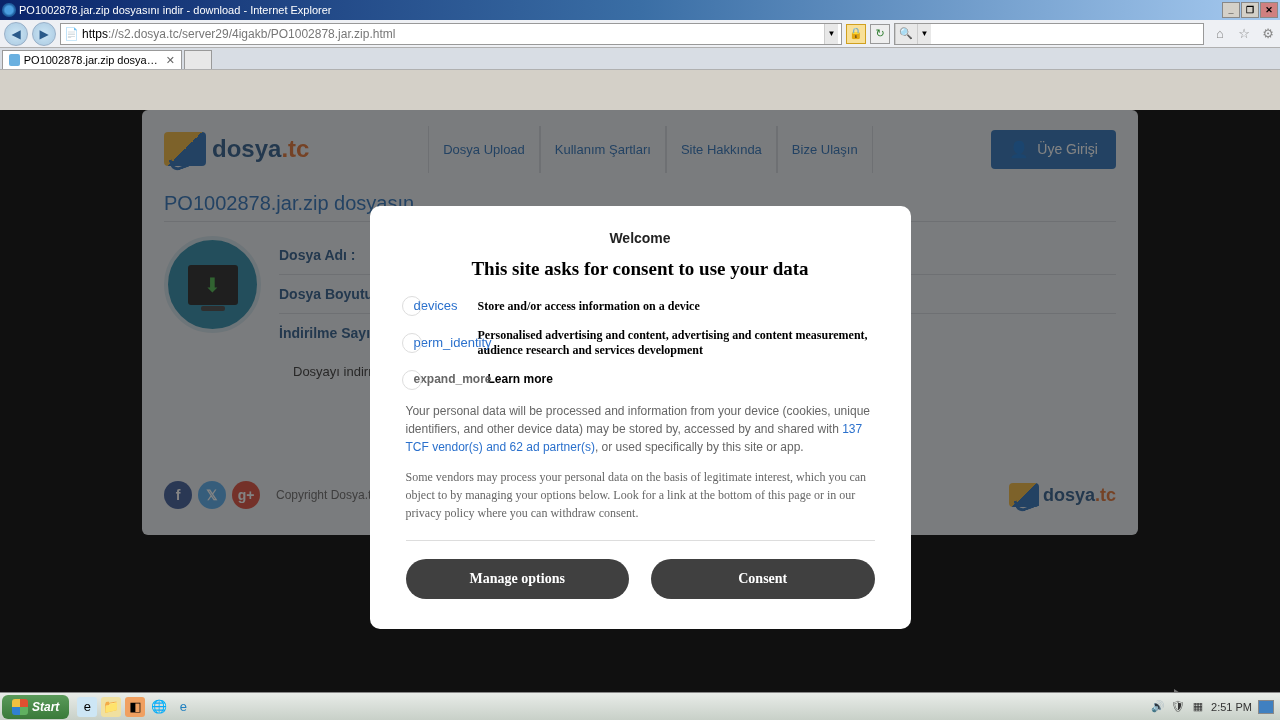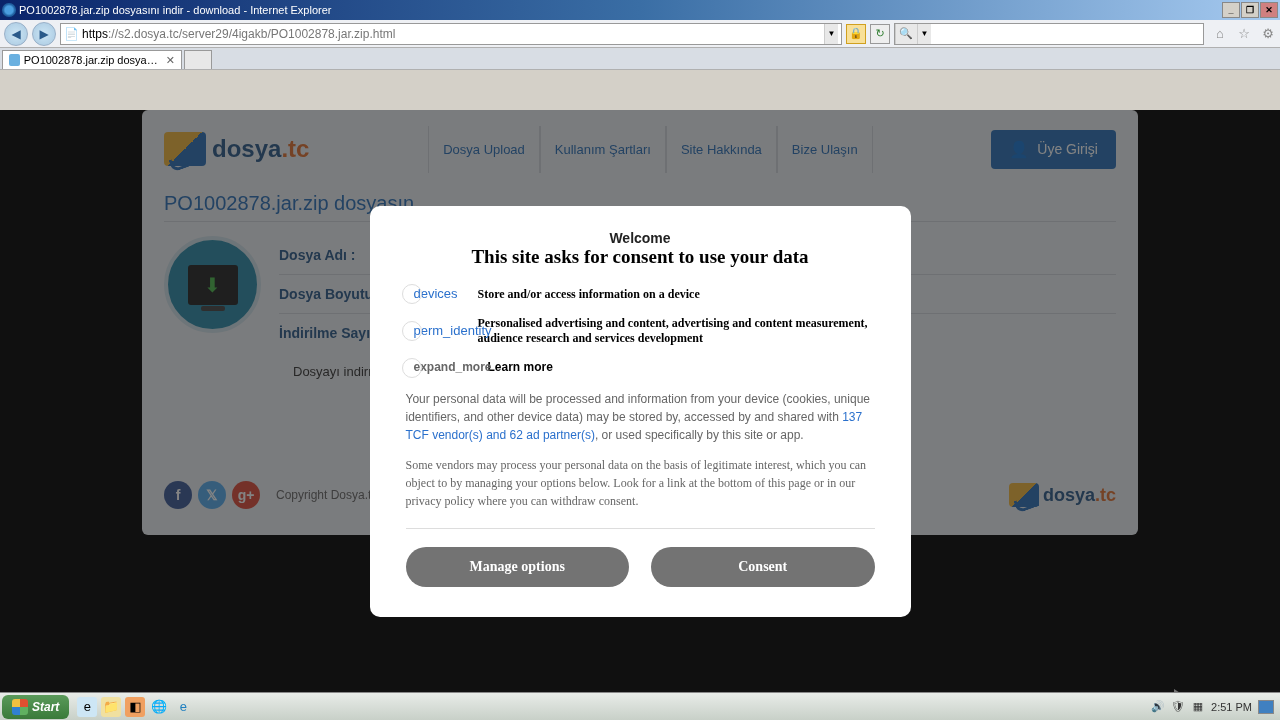--- a/index.html
+++ b/index.html
@@ -52,34 +52,34 @@
 .soc{width:28px;height:28px;border-radius:50%;display:flex;align-items:center;justify-content:center;color:#fff;font-weight:bold;font-size:14px}
 .fb{background:#3b5998}
 .tw{background:#55acee}
 .gp{background:#dd4b39}
 .copytxt{font-size:12px;color:#666;margin-left:10px}
 .footlogo{display:flex;align-items:center;gap:4px}
 .anyrun{position:absolute;right:14px;bottom:14px;color:#fff;font-size:26px;font-weight:300;letter-spacing:2px;display:flex;align-items:center;gap:8px;opacity:0.85}
 .anyrun .tri{width:0;height:0;border-left:22px solid #fff;border-top:14px solid transparent;border-bottom:14px solid transparent}
 .overlay{position:absolute;top:0;left:0;right:0;bottom:0;background:rgba(30,30,30,0.55);display:flex;align-items:flex-start;justify-content:center;padding-top:96px}
 .modal{width:541px;background:#fff;border-radius:10px;padding:24px 36px 30px}
-.mwelcome{text-align:center;font-size:14px;font-weight:bold;color:#222;}
+.mwelcome{text-align:center;font-size:14px;font-weight:bold;color:#222;margin-bottom:12px}
 .mtitle{text-align:center;font-size:19px;font-weight:bold;color:#000;font-family:Georgia,serif;margin-bottom:18px}
 .mrow{display:flex;align-items:center;gap:14px;margin-bottom:14px;padding-left:8px}
 .mico{color:#2a70cc;font-size:13px;font-family:Georgia,serif;width:80px;flex-shrink:0;position:relative}
 .mico .circ{position:absolute;left:-12px;top:-2px;width:20px;height:20px;border:1px solid #ddd;border-radius:50%}
 .mrowtxt{font-size:12px;font-weight:bold;font-family:Georgia,serif;flex:1;margin-left:-30px}
 .mlearn{font-size:12px;font-weight:bold;font-family:Georgia,serif;display:flex;align-items:center;gap:24px;padding-left:8px;margin-bottom:16px}
 .mlearn .ico{color:#666;width:80px;margin-left:0;position:relative}
 .mlearn .ico .circ{position:absolute;left:-12px;top:-2px;width:20px;height:20px;border:1px solid #ddd;border-radius:50%}
 .mpara{font-size:12px;color:#666;font-family:Georgia,serif;line-height:1.5;margin-bottom:12px}
 .mpara a{color:#2a70cc;text-decoration:none}
 .mhr{border:none;border-top:1px solid #ddd;margin:18px 0}
 .mbtns{display:flex;gap:22px;justify-content:center}
-.mbtn{flex:1;background:#737373;color:#fff;border:none;border-radius:24px;padding:12px 0;font-size:14px;font-weight:bold;font-family:Georgia,serif;cursor:pointer}
+.mbtn{flex:1;background:#404040;color:#fff;border:none;border-radius:24px;padding:12px 0;font-size:14px;font-weight:bold;font-family:Georgia,serif;cursor:pointer}
 .taskbar{position:absolute;bottom:0;left:0;right:0;height:28px;background:linear-gradient(#e8ece8,#c8d0c8);border-top:1px solid #888;display:flex;align-items:center}
 .startbtn{height:24px;padding:0 10px;margin:2px;background:linear-gradient(#5a9a5a,#3a7a3a);border-radius:6px;color:#fff;font-size:12px;font-weight:bold;display:flex;align-items:center;gap:4px;font-style:italic}
 .startbtn::before{content:"";width:16px;height:16px;background:conic-gradient(#e05030 0 90deg,#60b060 90deg 180deg,#3080d0 180deg 270deg,#f0c040 270deg 360deg);border-radius:3px}
 .tbicons{display:flex;gap:4px;margin-left:6px}
 .tbicon{width:20px;height:20px;border-radius:3px;display:flex;align-items:center;justify-content:center;font-size:13px}
 .tray{margin-left:auto;display:flex;align-items:center;gap:6px;padding:0 6px;font-size:11px;color:#333}
 .trayicon{width:14px;height:14px;display:flex;align-items:center;justify-content:center}
 .clock{font-size:11px}
 </style>
 </head>

